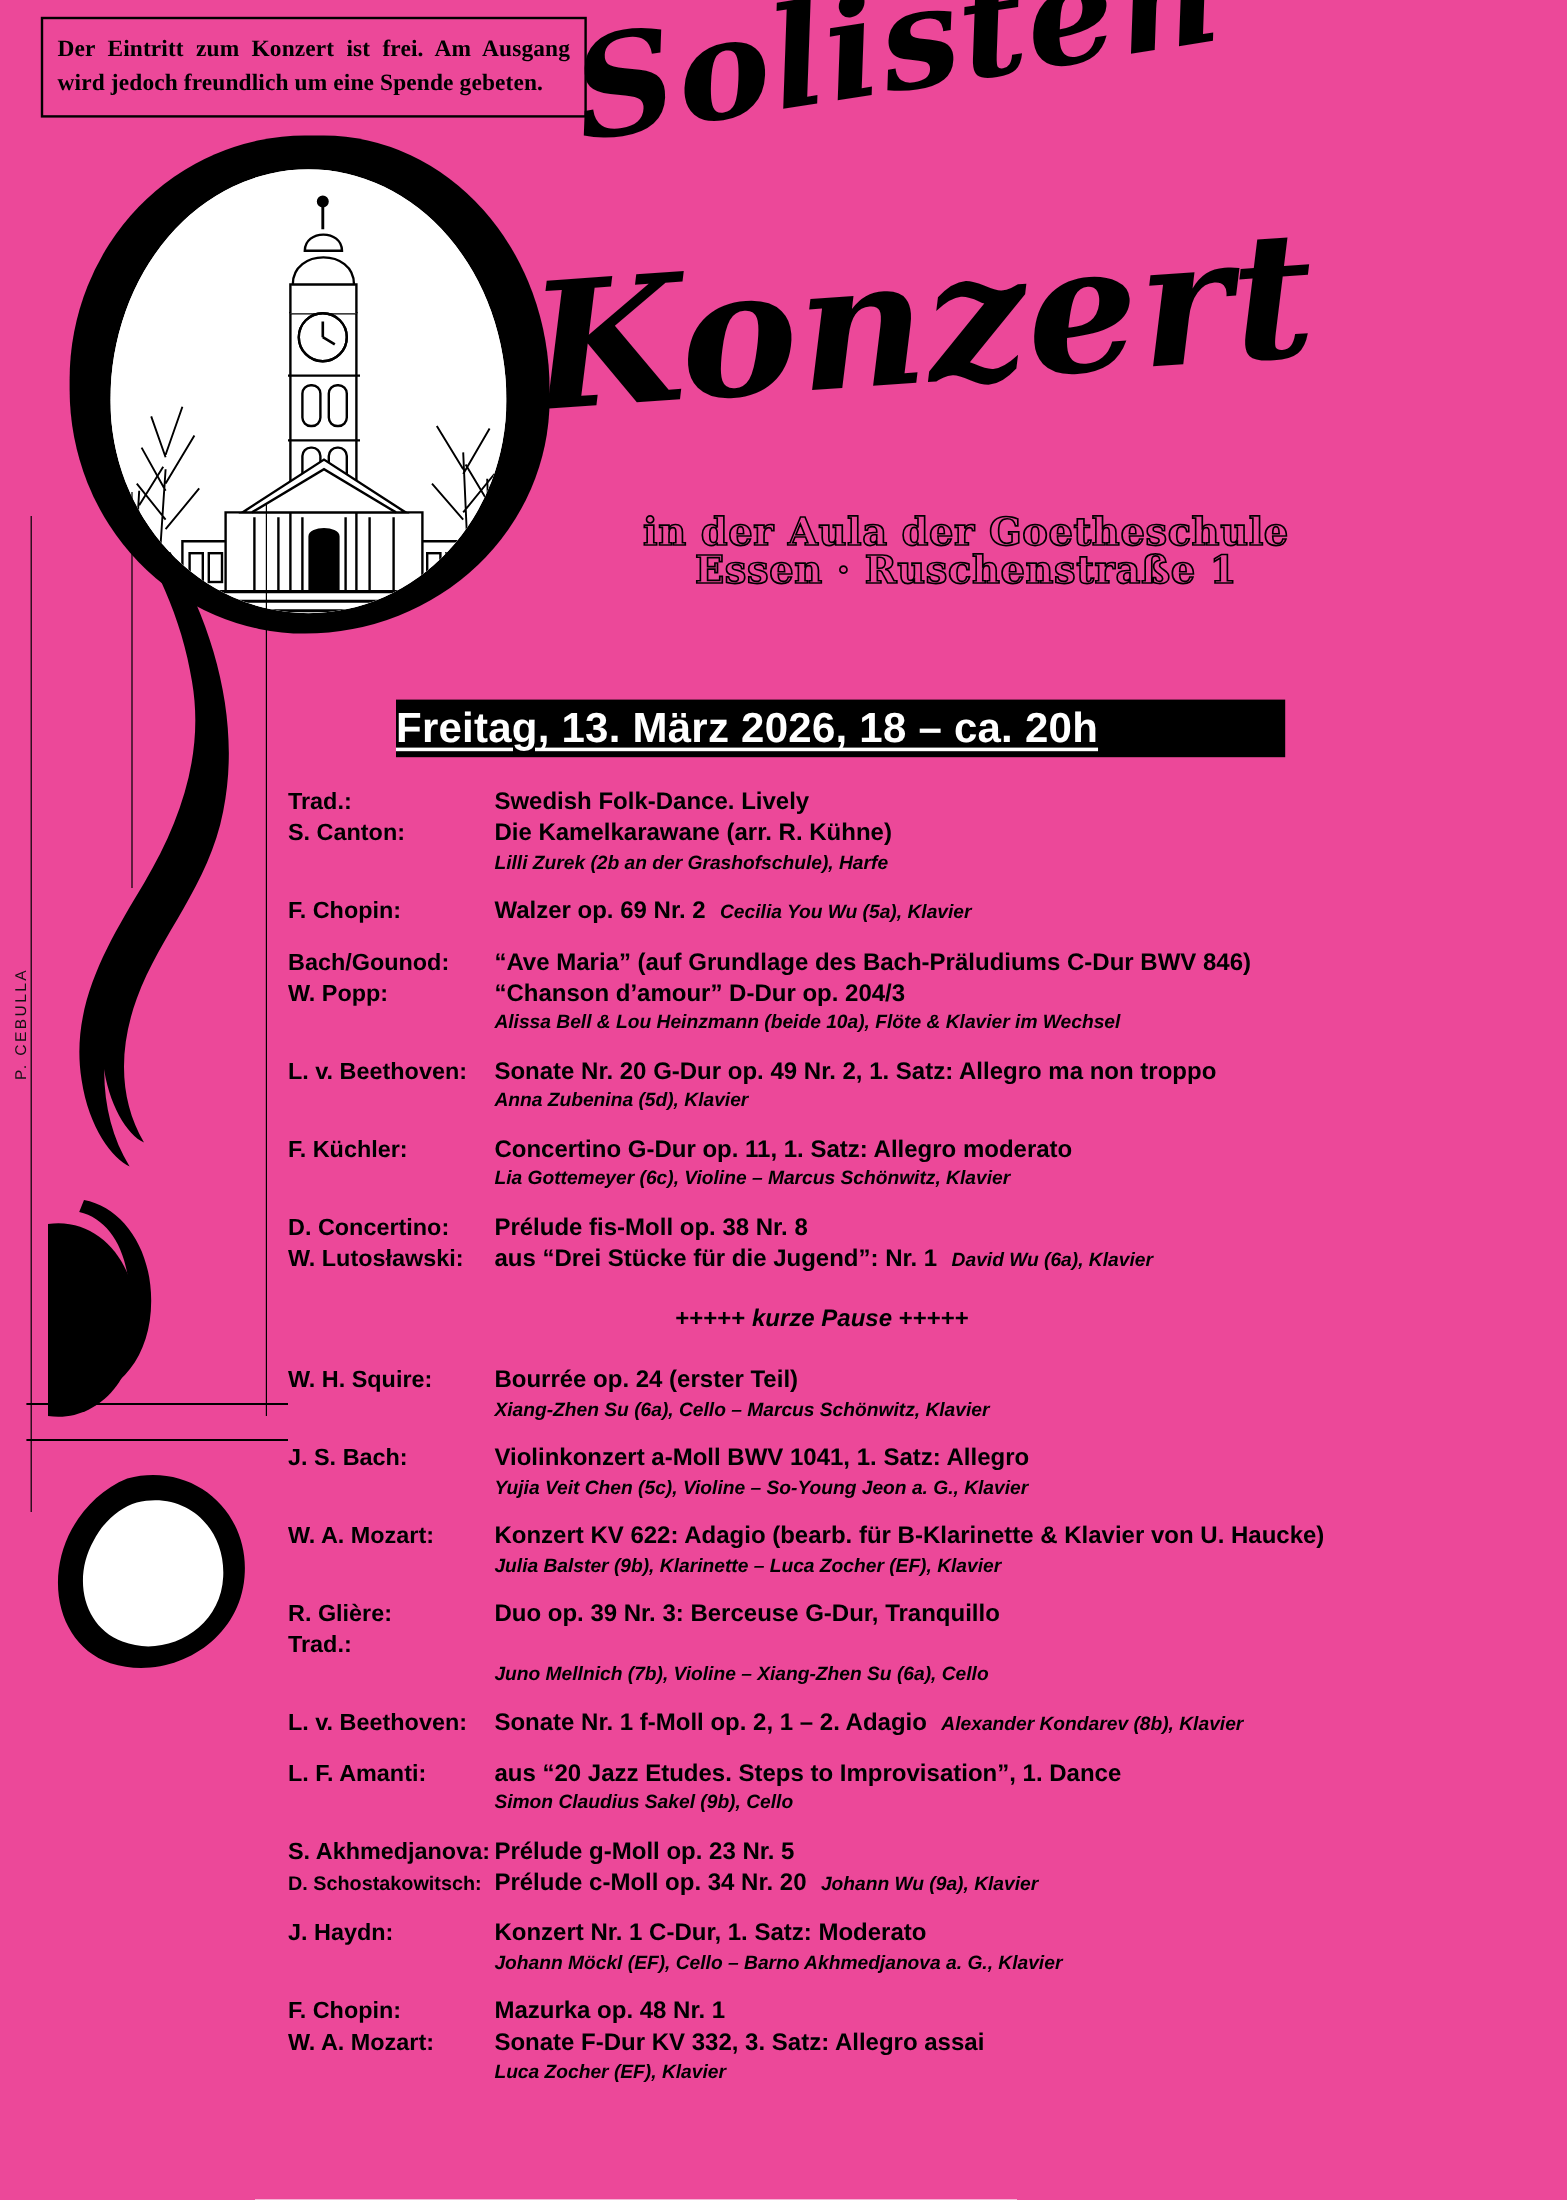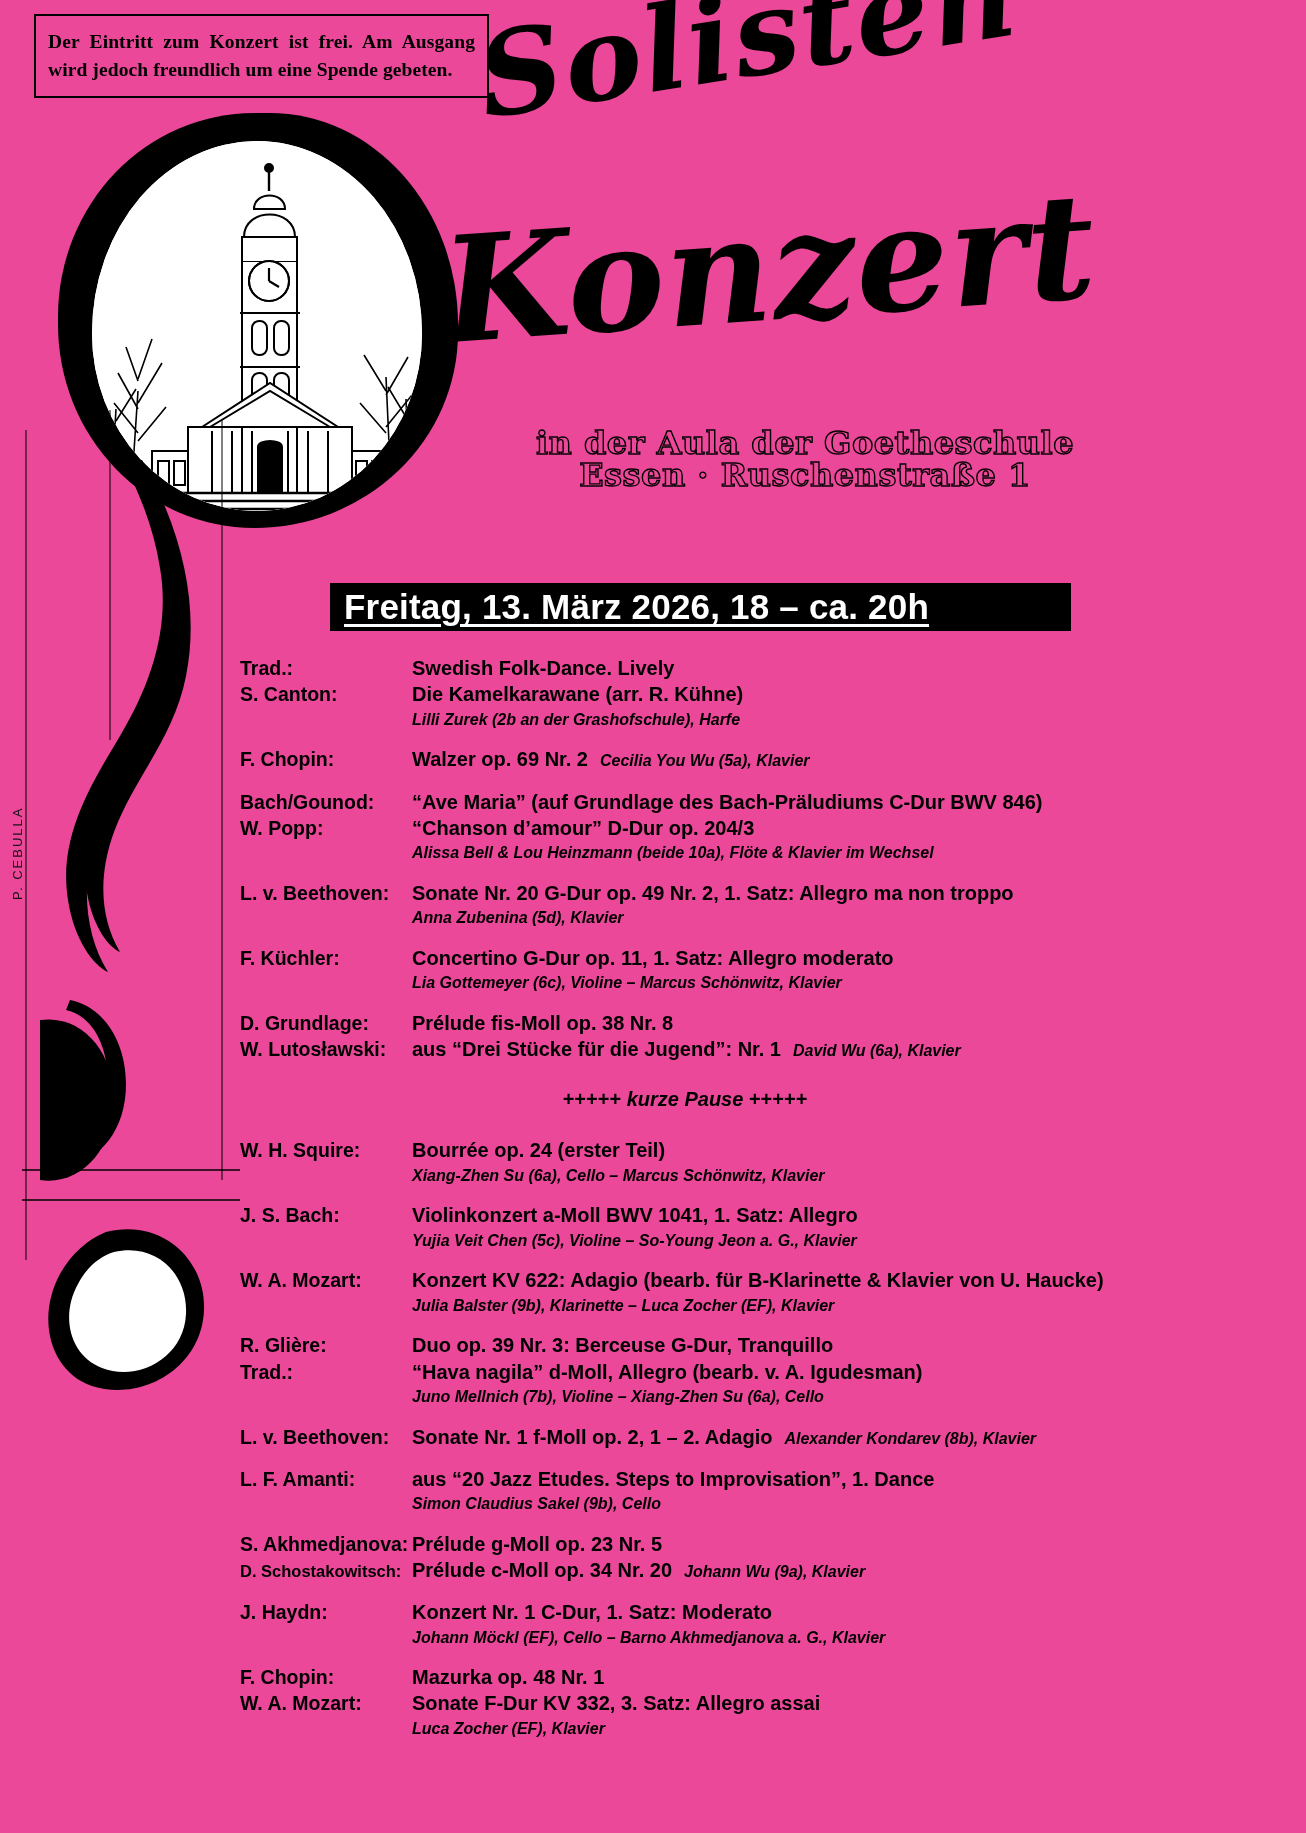--- a/index.html
+++ b/index.html
@@ -156,21 +156,20 @@
     background: #000;
     display: flex;
     align-items: center;
   }
   .date-bar .date-text {
     color: #fff;
     font-family: "Liberation Sans", sans-serif;
     font-weight: bold;
     font-size: 35px;
     letter-spacing: .2px;
-    padding-left: 14px;
     text-decoration: underline;
     text-decoration-thickness: 3px;
     text-underline-offset: 5px;
     white-space: nowrap;
     text-align: center;
   }
 
   
   .program {
     position: absolute;
@@ -378,21 +377,21 @@
         </div>
         <div class="group">
           <div class="row">
             <div class="composer">F. Küchler:</div>
             <div class="work">Concertino G-Dur op. 11, 1. Satz: Allegro moderato</div>
           </div>
           <div class="performers">Lia Gottemeyer (6c), Violine – Marcus Schönwitz, Klavier</div>
         </div>
         <div class="group">
           <div class="row">
-            <div class="composer">D. Grundlage:</div>
+            <div class="composer">D. Concertino:</div>
             <div class="work">Prélude fis-Moll op. 38 Nr. 8</div>
           </div>
           <div class="row">
             <div class="composer">W. Lutosławski:</div>
             <div class="work">aus “Drei Stücke für die Jugend”: Nr. 1<span class="perf-inline">David Wu (6a), Klavier</span></div>
           </div>
         </div>
       </div>
     <div class="pause">
       <span class="plus">+++++</span>
@@ -421,21 +420,20 @@
           </div>
           <div class="performers">Julia Balster (9b), Klarinette – Luca Zocher (EF), Klavier</div>
         </div>
         <div class="group">
           <div class="row">
             <div class="composer">R. Glière:</div>
             <div class="work">Duo op. 39 Nr. 3: Berceuse G-Dur, Tranquillo</div>
           </div>
           <div class="row">
             <div class="composer">Trad.:</div>
-            <div class="work">“Hava nagila” d-Moll, Allegro (bearb. v. A. Igudesman)</div>
           </div>
           <div class="performers">Juno Mellnich (7b), Violine – Xiang-Zhen Su (6a), Cello</div>
         </div>
         <div class="group">
           <div class="row">
             <div class="composer">L. v. Beethoven:</div>
             <div class="work">Sonate Nr. 1 f-Moll op. 2, 1 – 2. Adagio<span class="perf-inline">Alexander Kondarev (8b), Klavier</span></div>
           </div>
         </div>
         <div class="group">

